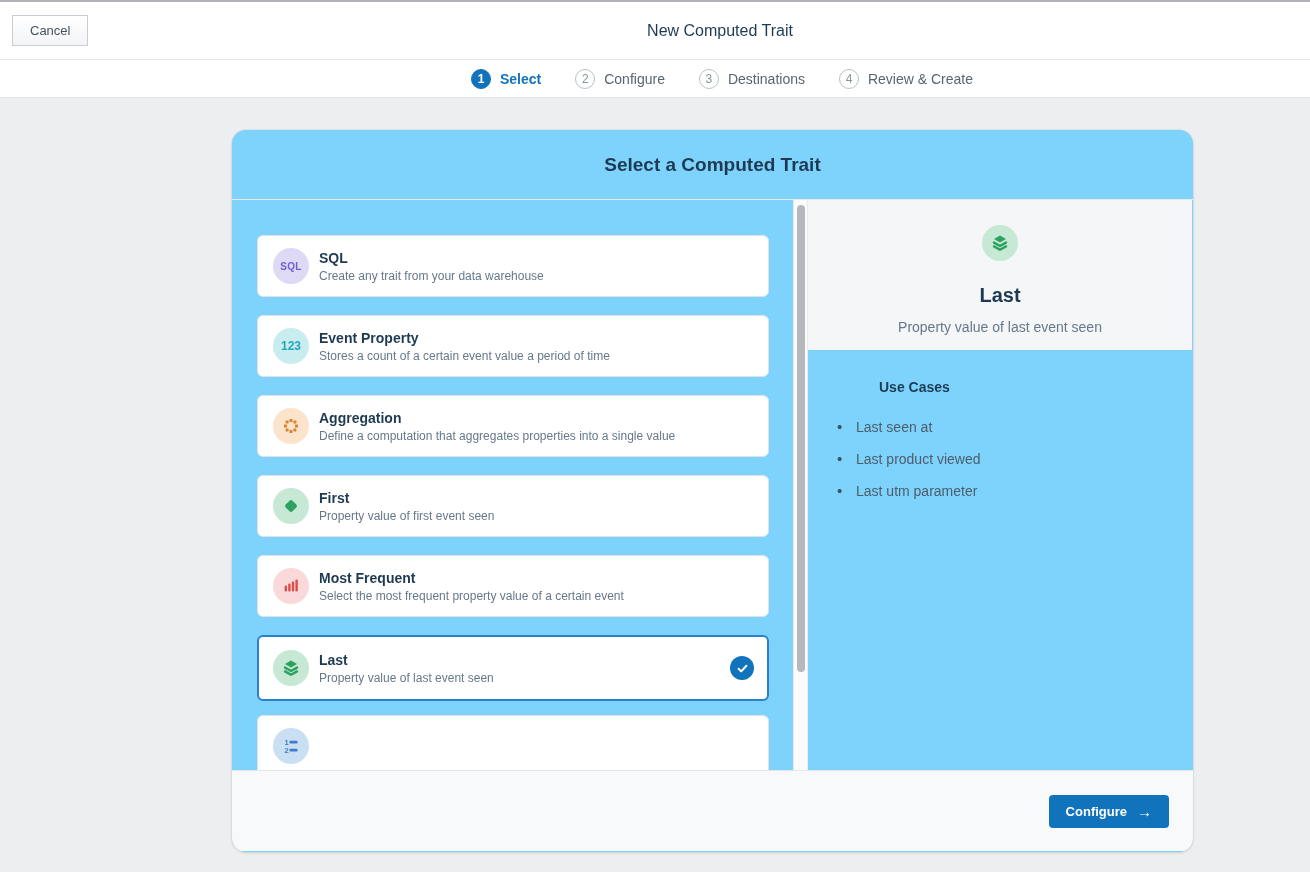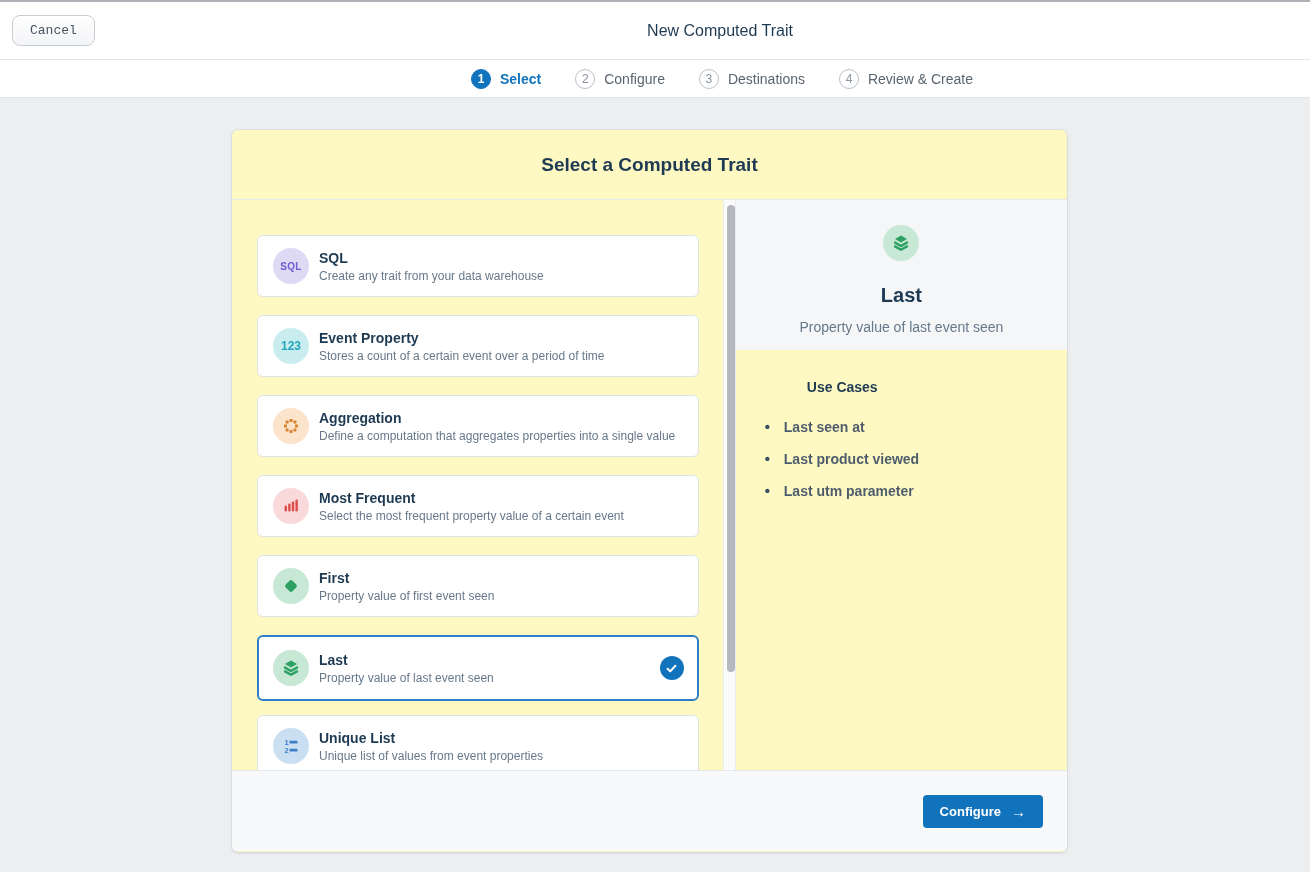--- a/index.html
+++ b/index.html
@@ -15,22 +15,22 @@
 
   
   .topbar {
     position:relative; height:58px; background:#ffffff;
     border-bottom:1px solid #e2e5e8;
   }
   .btn-cancel {
     position:absolute; left:12px; top:13px;
     padding:7px 17px; font-size:13px; color:#47525e;
     background:linear-gradient(#ffffff,#f3f4f6);
-    border:1px solid #c8cdd3; border-radius:8px;
-    font-family:Liberation Mono, monospace; cursor:pointer;
+    border:1px solid #c8cdd3; border-radius:0;
+    font-family:Liberation Sans, sans-serif; cursor:pointer;
   }
   .page-title {
     position:absolute; left:720px; top:50%;
     transform:translate(-50%,-50%);
     font-size:16px; font-weight:400; color:#1e3a53; white-space:nowrap;
   }
 
   
   .stepperbar {
     height:38px; background:#ffffff; border-bottom:1px solid #e2e5e8;
@@ -42,22 +42,22 @@
     width:20px; height:20px; border-radius:50%;
     display:flex; align-items:center; justify-content:center;
     font-size:12px; color:#8a939d; border:1px solid #b9c1c9; background:#fff;
   }
   .step-label { font-size:14px; color:#5a6570; }
   .step.active .step-num { background:#1173bc; border-color:#1173bc; color:#fff; font-weight:700; }
   .step.active .step-label { color:#1173bc; font-weight:600; }
 
   
   .card {
-    position:absolute; left:232px; top:130px; width:835px; height:722px;
-    background:#fef9c3; border-radius:6px; overflow:hidden;
+    position:absolute; left:232px; top:130px; width:961px; height:722px;
+    background:#7dd3fc; border-radius:14px; overflow:hidden;
     box-shadow:0 1px 3px rgba(30,40,50,0.12), 0 0 0 1px rgba(30,40,50,0.04);
   }
   .card-title {
     height:70px; display:flex; align-items:center; justify-content:center;
     font-size:19px; font-weight:700; color:#1e3a53;
     border-bottom:1px solid #e7eaec;
   }
   .card-body { display:flex; height:570px; }
 
   
@@ -111,21 +111,21 @@
     height:150px; background:#f4f6f8; text-align:center; padding-top:25px;
   }
   .detail-icon {
     width:36px; height:36px; border-radius:50%; background:#c7e8d4;
     display:inline-flex; align-items:center; justify-content:center;
   }
   .detail-title { font-size:20px; font-weight:600; color:#1e3a53; margin-top:23px; }
   .detail-sub { font-size:14px; color:#66788a; margin-top:12px; }
   .detail-body { padding:29px 26px 0 26px; }
   .usecase-title { font-size:14px; font-weight:700; color:#1e3a53;margin-left:45px; }
-  .usecase-list { list-style:none; margin-top:24px;font-weight:bold; }
+  .usecase-list { list-style:none; margin-top:24px; }
   .usecase-list li {
     position:relative; padding-left:22px; margin-top:16px;
     font-size:14px; color:#4e5d6b;
   }
   .usecase-list li::before {
     content:"•"; position:absolute; left:3px; top:-1px;
     color:#3d4f60; font-size:15px;
   }
 
   
@@ -185,21 +185,21 @@
         <div class="trait-text">
           <div class="trait-title">SQL</div>
           <div class="trait-desc">Create any trait from your data warehouse</div>
         </div>
       </div>
 
       <div class="trait-item">
         <div class="trait-icon icon-count">123</div>
         <div class="trait-text">
           <div class="trait-title">Event Property</div>
-          <div class="trait-desc">Stores a count of a certain event over a period of time</div>
+          <div class="trait-desc">Stores a count of a certain event value a period of time</div>
         </div>
       </div>
 
       <div class="trait-item">
         <div class="trait-icon icon-agg">
           <svg width="20" height="20" viewBox="0 0 20 20">
             <g fill="#d9822f">
               <rect x="8.5" y="3" width="3" height="3" rx="0.6"></rect>
               <rect x="12.4" y="4.6" width="3" height="3" rx="0.6"></rect>
               <rect x="14" y="8.5" width="3" height="3" rx="0.6"></rect>
@@ -211,48 +211,48 @@
             </g>
           </svg>
         </div>
         <div class="trait-text">
           <div class="trait-title">Aggregation</div>
           <div class="trait-desc">Define a computation that aggregates properties into a single value</div>
         </div>
       </div>
 
       <div class="trait-item">
+        <div class="trait-icon icon-first">
+          <svg width="18" height="18" viewBox="0 0 18 18">
+            <rect x="4.2" y="4.2" width="9.6" height="9.6" rx="2.4" fill="#2da162" transform="rotate(45 9 9)"></rect>
+          </svg>
+        </div>
+        <div class="trait-text">
+          <div class="trait-title">First</div>
+          <div class="trait-desc">Property value of first event seen</div>
+        </div>
+      </div>
+
+      <div class="trait-item">
         <div class="trait-icon icon-freq">
           <svg width="20" height="20" viewBox="0 0 20 20">
             <g fill="#dd4b4b">
               <rect x="3.6" y="9.5" width="2.4" height="6" rx="1"></rect>
               <rect x="7.2" y="7.5" width="2.4" height="8" rx="1"></rect>
               <rect x="10.8" y="5.5" width="2.4" height="10" rx="1"></rect>
               <rect x="14.4" y="3.5" width="2.4" height="12" rx="1"></rect>
             </g>
           </svg>
         </div>
         <div class="trait-text">
           <div class="trait-title">Most Frequent</div>
           <div class="trait-desc">Select the most frequent property value of a certain event</div>
         </div>
       </div>
 
-      <div class="trait-item">
-        <div class="trait-icon icon-first">
-          <svg width="18" height="18" viewBox="0 0 18 18">
-            <rect x="4.2" y="4.2" width="9.6" height="9.6" rx="2.4" fill="#2da162" transform="rotate(45 9 9)"></rect>
-          </svg>
-        </div>
-        <div class="trait-text">
-          <div class="trait-title">First</div>
-          <div class="trait-desc">Property value of first event seen</div>
-        </div>
-      </div>
-
       <div class="trait-item selected">
         <div class="trait-icon icon-last">
           <svg width="20" height="20" viewBox="0 0 20 20">
             <polygon points="10,2.5 16,6 10,9.5 4,6" fill="#2da162"></polygon>
             <path d="M4 9.6 L10 13 L16 9.6" fill="none" stroke="#2da162" stroke-width="2.4" stroke-linecap="round" stroke-linejoin="round"></path>
             <path d="M4 13.4 L10 16.8 L16 13.4" fill="none" stroke="#2da162" stroke-width="2.4" stroke-linecap="round" stroke-linejoin="round"></path>
           </svg>
         </div>
         <div class="trait-text">
           <div class="trait-title">Last</div>
@@ -266,24 +266,20 @@
       </div>
 
       <div class="trait-item">
         <div class="trait-icon icon-ulist">
           <svg width="20" height="20" viewBox="0 0 20 20">
             <text x="3.5" y="9" font-size="7.5" font-weight="bold" fill="#3a7fc8" font-family="Liberation Sans, sans-serif">1</text>
             <rect x="8.5" y="4.8" width="8" height="2.8" rx="0.8" fill="#3a7fc8"></rect>
             <text x="3.5" y="17" font-size="7.5" font-weight="bold" fill="#3a7fc8" font-family="Liberation Sans, sans-serif">2</text>
             <rect x="8.5" y="12.8" width="8" height="2.8" rx="0.8" fill="#3a7fc8"></rect>
           </svg>
-        </div>
-        <div class="trait-text">
-          <div class="trait-title">Unique List</div>
-          <div class="trait-desc">Unique list of values from event properties</div>
         </div>
       </div>
 
     </div>
 
     <div class="scroll-col">
       <div class="scroll-thumb"></div>
     </div>
 
     <div class="detail-panel">

